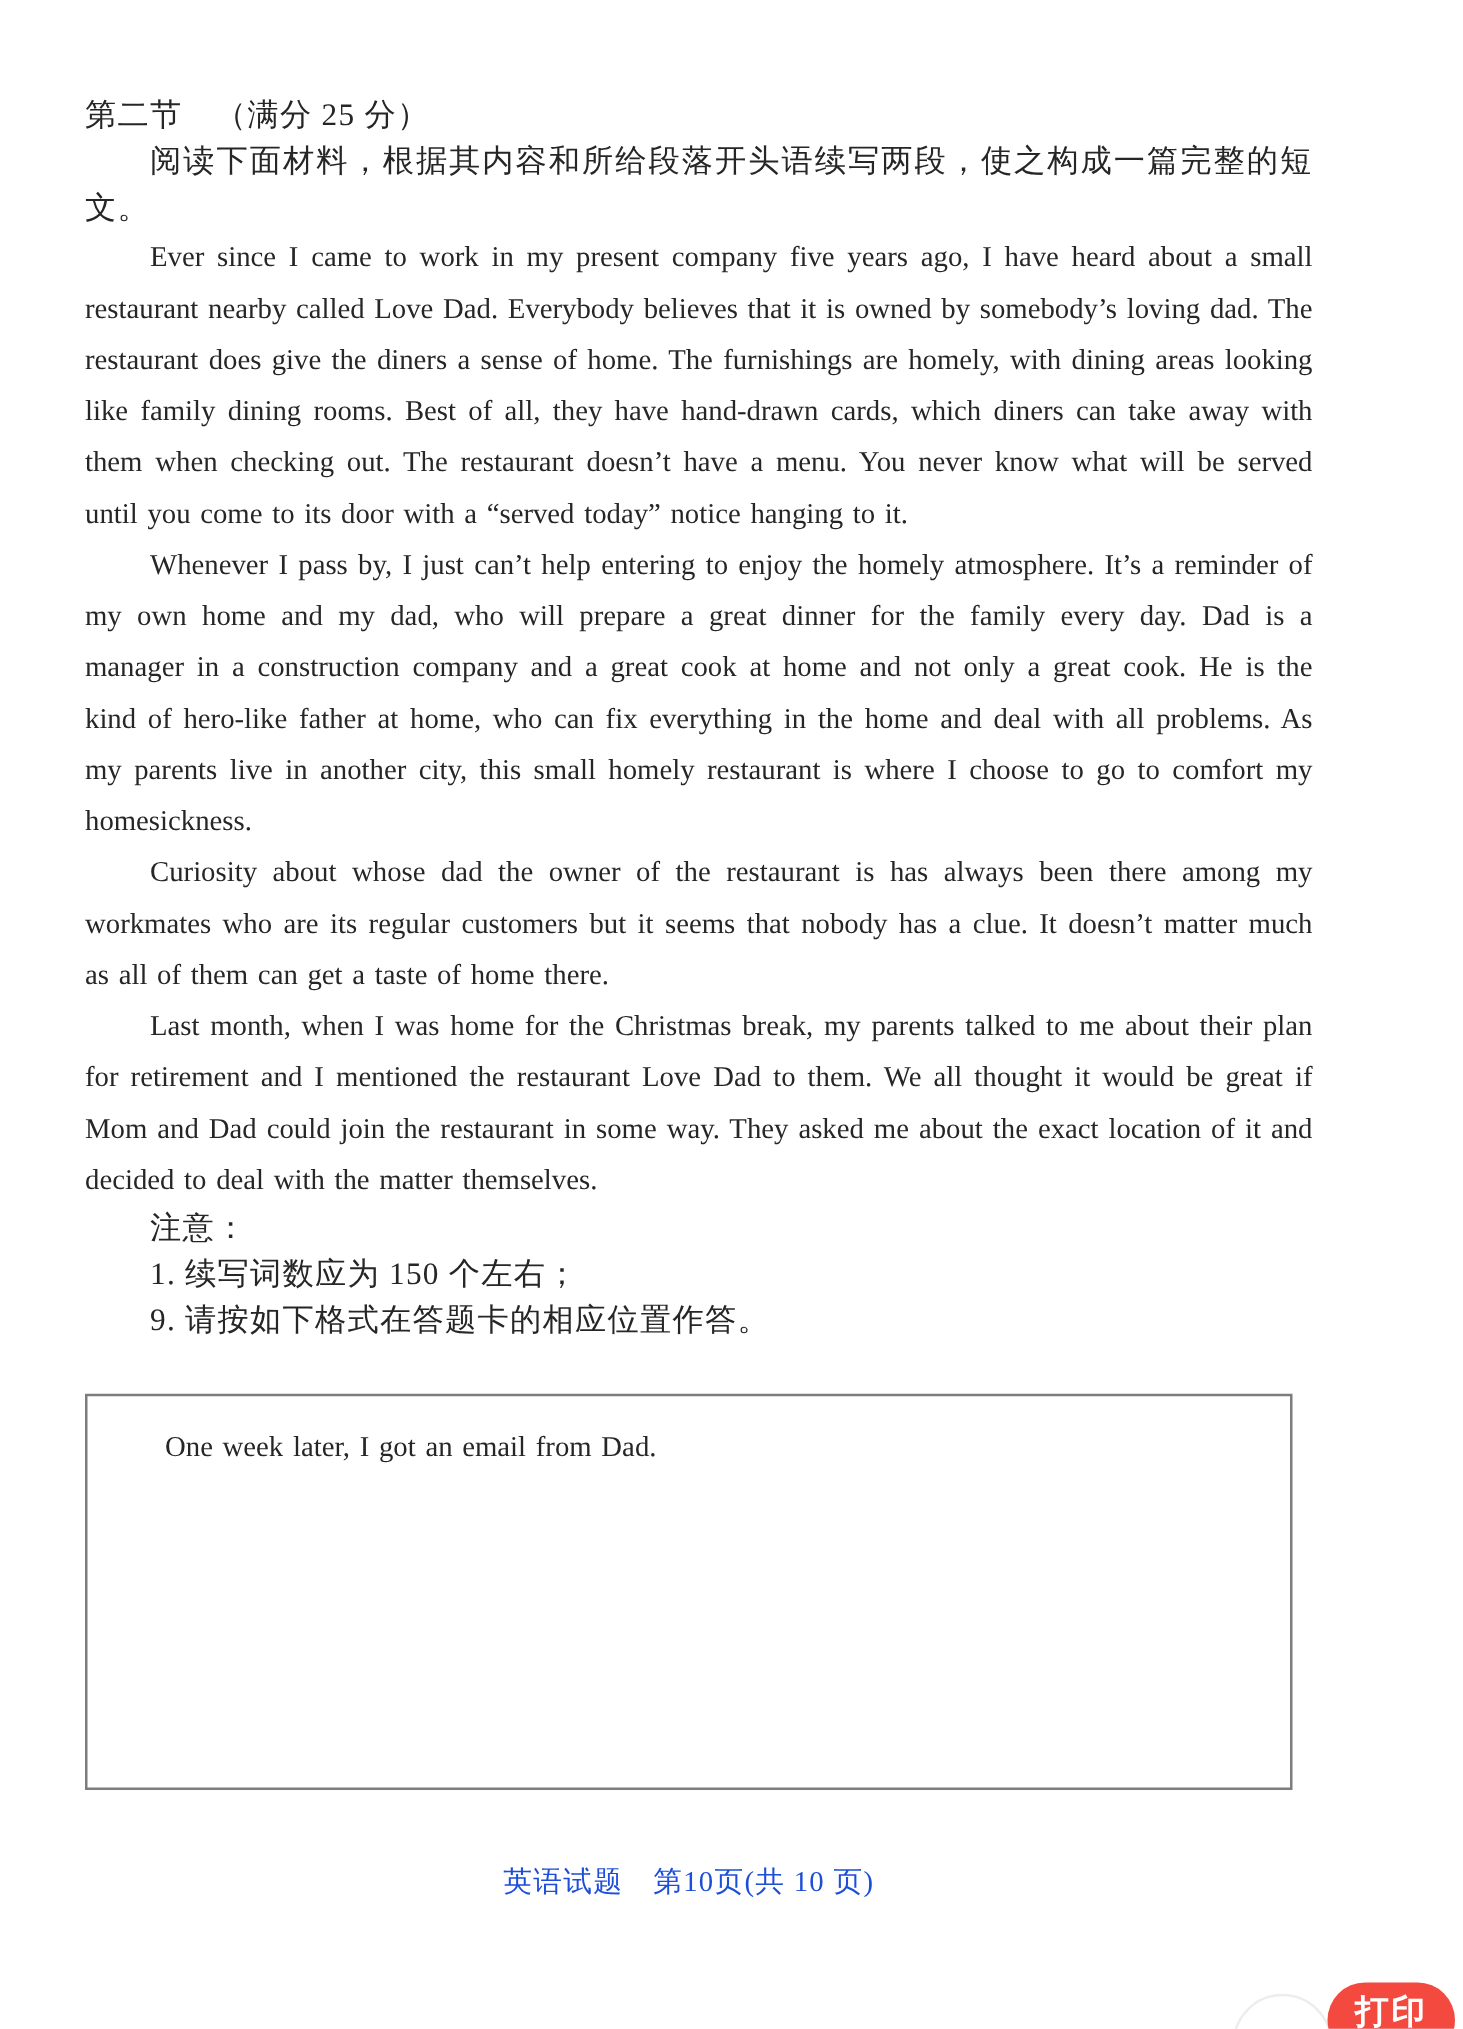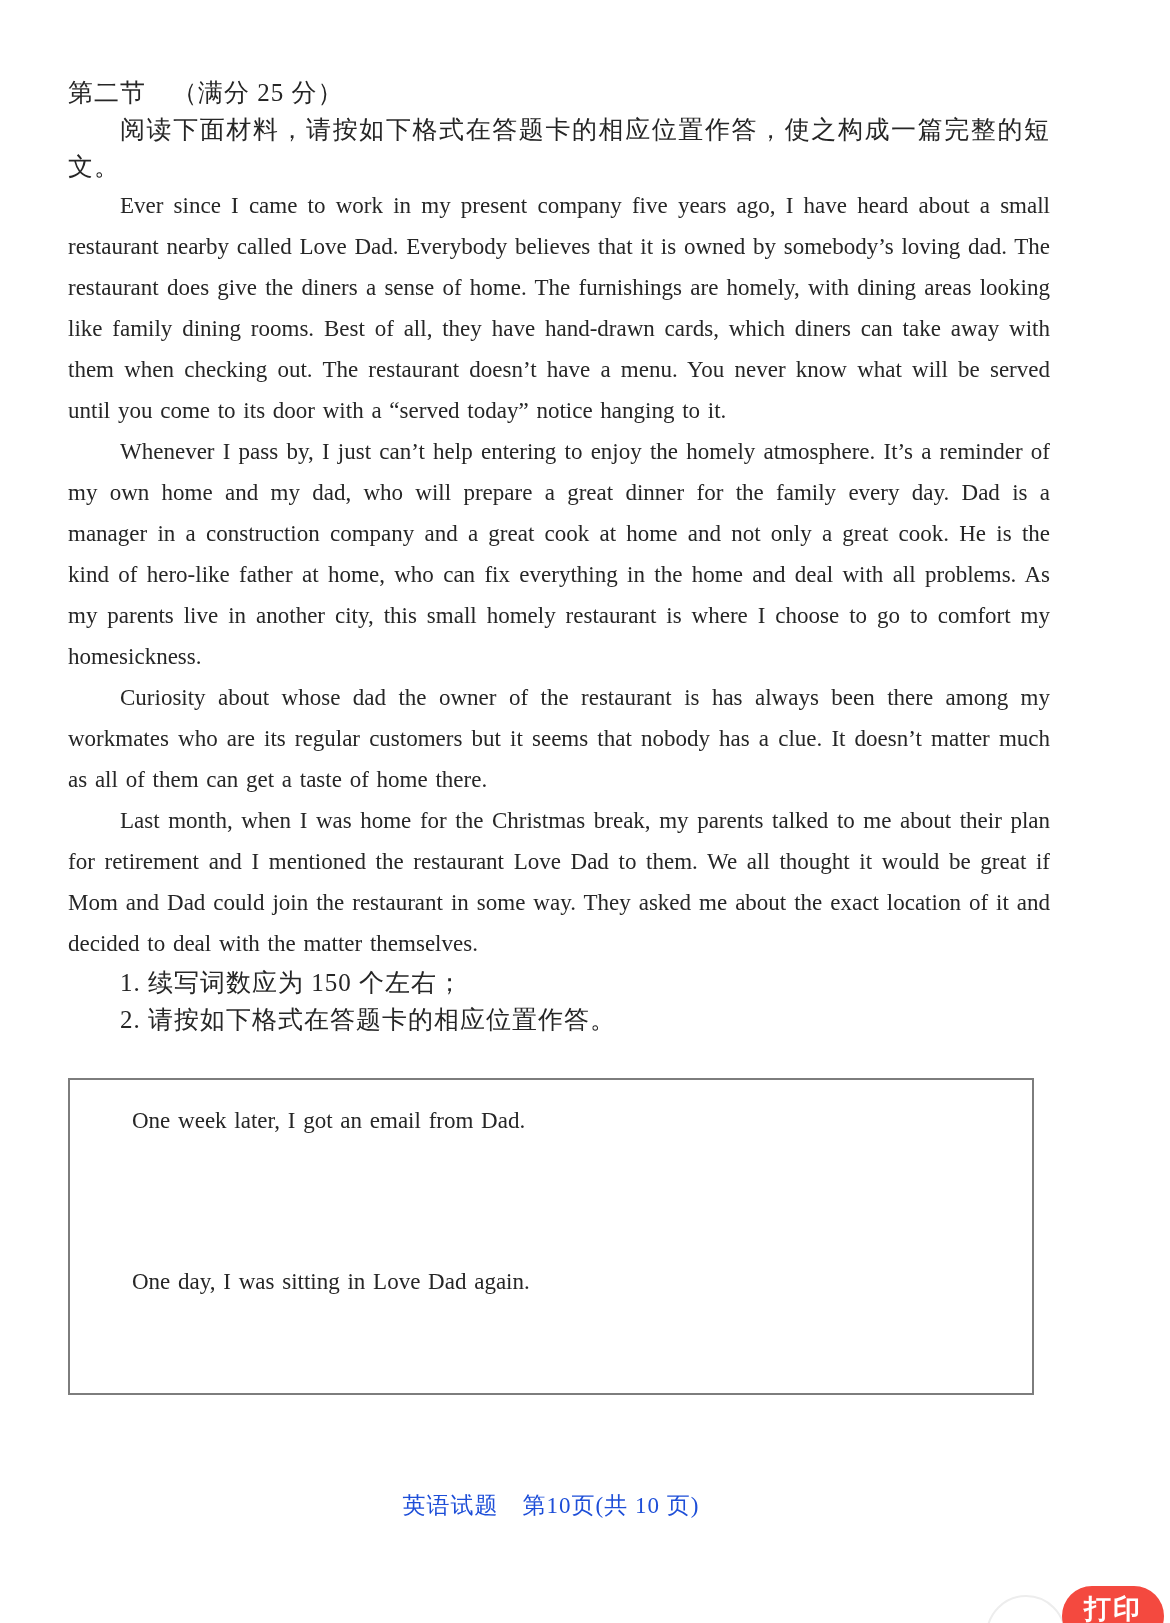--- a/index.html
+++ b/index.html
@@ -102,33 +102,33 @@
     cursor: pointer;
   }
 </style>
 </head>
 <body>
 
 <div class="content">
 
   <h2 class="cn section-title">第二节　（满分 25 分）</h2>
 
-  <p class="cn cn-intro">阅读下面材料，请按如下格式在答题卡的相应位置作答，使之构成一篇完整的短文。</p>
+  <p class="cn cn-intro">阅读下面材料，根据其内容和所给段落开头语续写两段，使之构成一篇完整的短文。</p>
 
   <p class="en">Ever since I came to work in my present company five years ago, I have heard about a small restaurant nearby called Love Dad. Everybody believes that it is owned by somebody’s loving dad. The restaurant does give the diners a sense of home. The furnishings are homely, with dining areas looking like family dining rooms. Best of all, they have hand-drawn cards, which diners can take away with them when checking out. The restaurant doesn’t have a menu. You never know what will be served until you come to its door with a “served today” notice hanging to it.</p>
   <p class="en">Whenever I pass by, I just can’t help entering to enjoy the homely atmosphere. It’s a reminder of my own home and my dad, who will prepare a great dinner for the family every day. Dad is a manager in a construction company and a great cook at home and not only a great cook. He is the kind of hero-like father at home, who can fix everything in the home and deal with all problems. As my parents live in another city, this small homely restaurant is where I choose to go to comfort my homesickness.</p>
   <p class="en">Curiosity about whose dad the owner of the restaurant is has always been there among my workmates who are its regular customers but it seems that nobody has a clue. It doesn’t matter much as all of them can get a taste of home there.</p>
   <p class="en">Last month, when I was home for the Christmas break, my parents talked to me about their plan for retirement and I mentioned the restaurant Love Dad to them. We all thought it would be great if Mom and Dad could join the restaurant in some way. They asked me about the exact location of it and decided to deal with the matter themselves.</p>
 
+  <p class="cn note">注意：</p>
   <p class="cn note">1. 续写词数应为 150 个左右；</p>
-  <p class="cn note">2. 请按如下格式在答题卡的相应位置作答。</p>
+  <p class="cn note">9. 请按如下格式在答题卡的相应位置作答。</p>
 
   <div class="answer-box">
     <p class="en prompt-1">One week later, I got an email from Dad.</p>
-    <p class="en prompt-2">One day, I was sitting in Love Dad again.</p>
   </div>
 
 </div>
 
 <div class="page-footer">英语试题　第10页(共 10 页)</div>
 
 <div class="float-arc"></div>
 
 <button class="print-btn" style="background-color: rgb(244, 73, 63);">打印</button>
 

